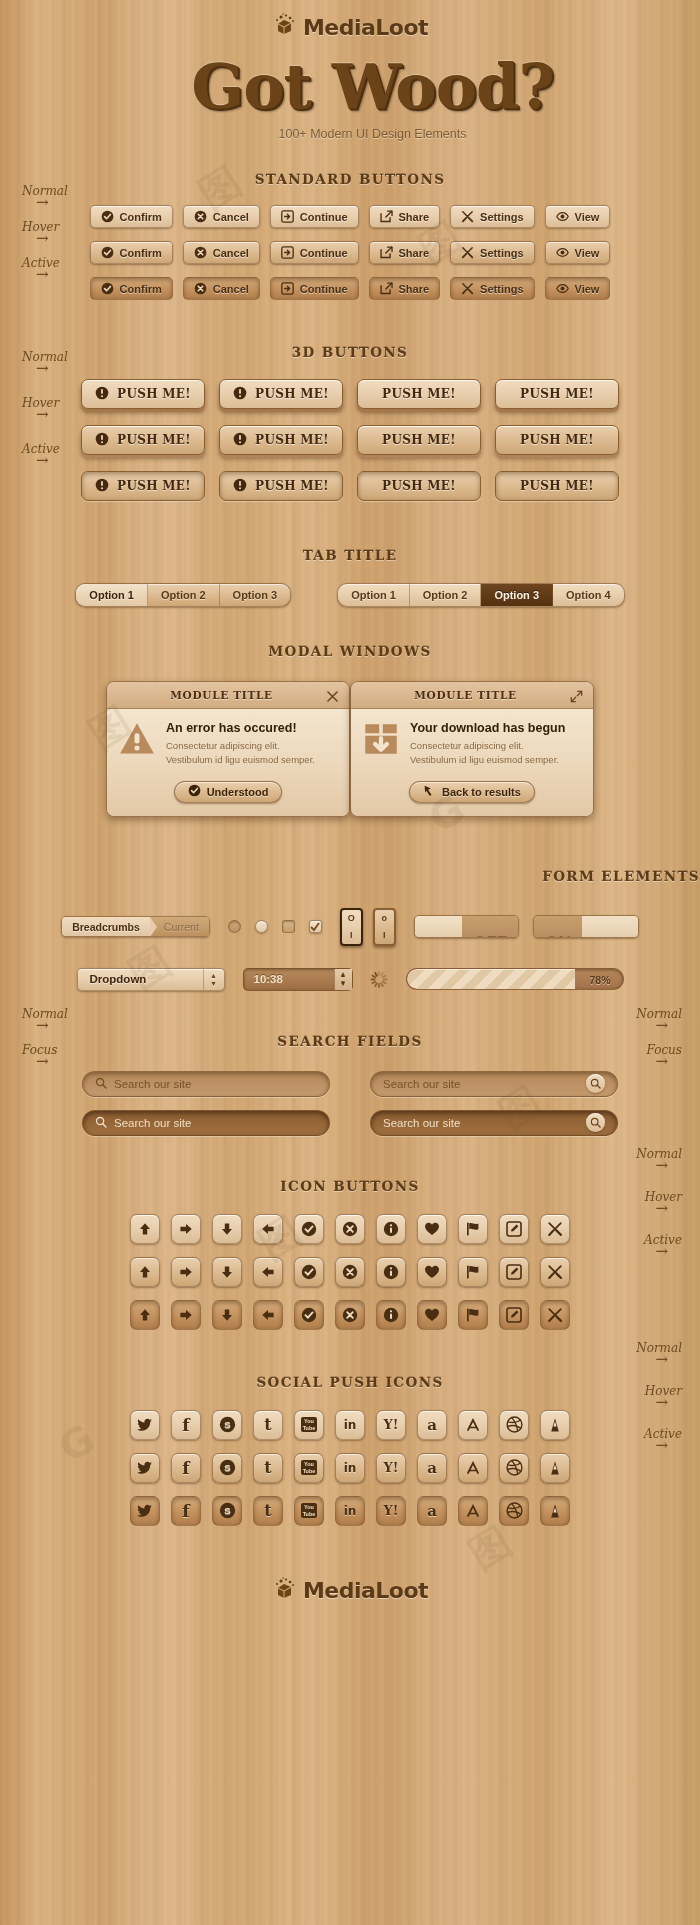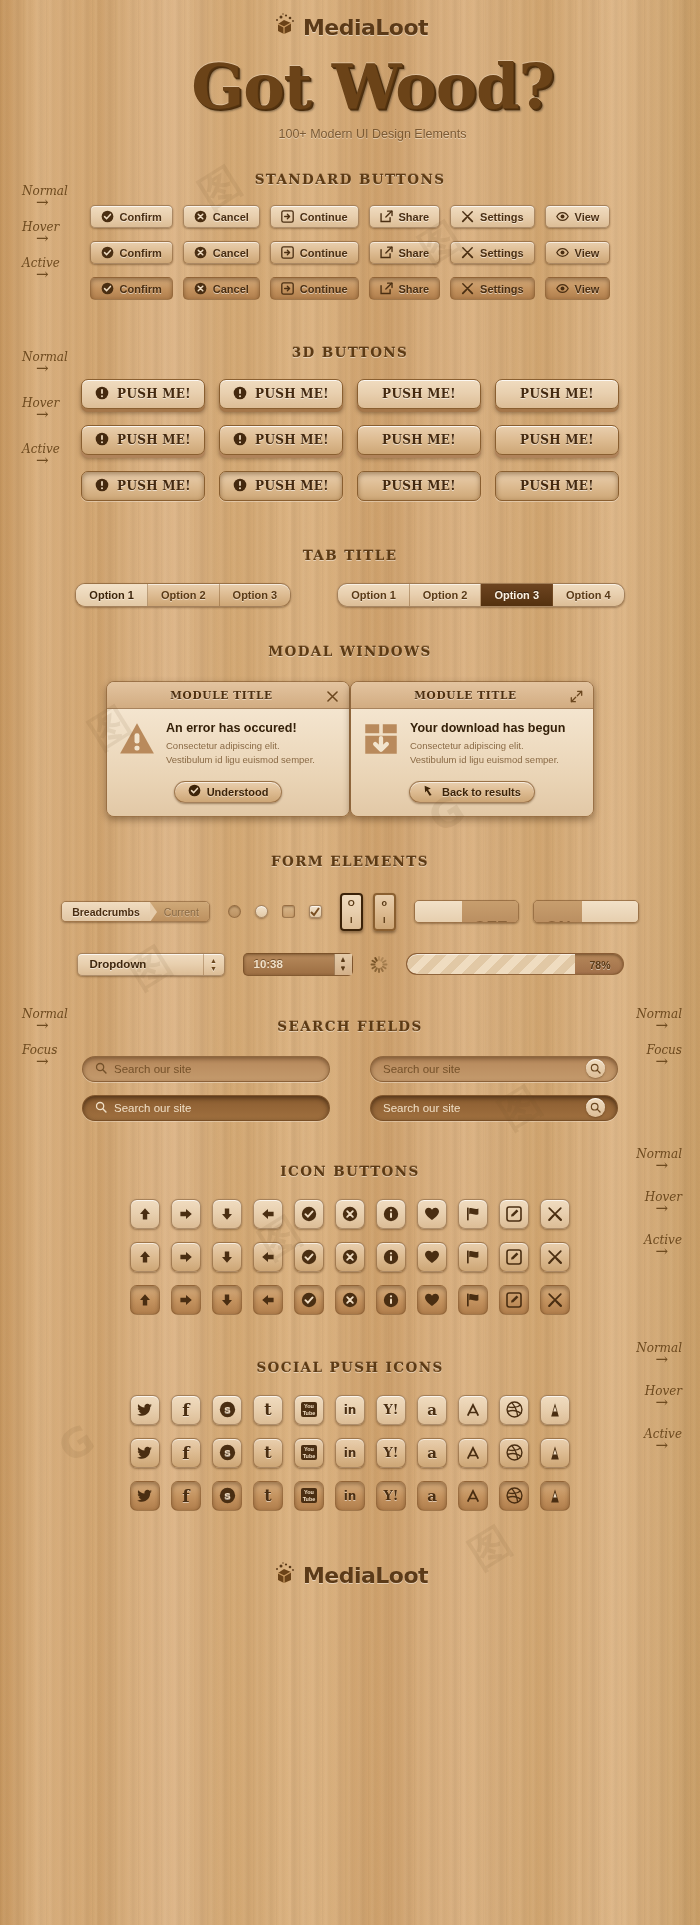--- a/index.html
+++ b/index.html
@@ -574,21 +574,21 @@
       </div>
       <div class="modal-foot" style="text-align:left;padding-left:58px;"><span class="mbtn wood-mid">
           <span><svg width="13" height="13" viewBox="0 0 16 16" fill="currentColor">
               <path d="M2 2 L9.6 5.6 L6.2 7 L10.6 13.6 L8 14.6 L4.4 8.2 L2.6 10.6 Z"></path>
             </svg></span>
           <span>Back to results</span>
         </span></div>
     </div>
   </div>
 
-<div class="sec-title" style="margin-top:36px;">FORM ELEMENTS</div>
+<div class="sec-title" style="margin-top:51px;text-align:right;">FORM ELEMENTS</div>
 
 <div style="display:flex; align-items:center; justify-content:center; gap:18px; margin-top:24px;">
   <div class="bc">
     <span class="bc-a">Breadcrumbs</span>
     <span class="bc-b">Current</span>
   </div>
   <div style="display:flex; align-items:center; gap:14px;">
     <span class="radio off"></span>
     <span class="radio on"></span>
     <span class="chk off"></span>

